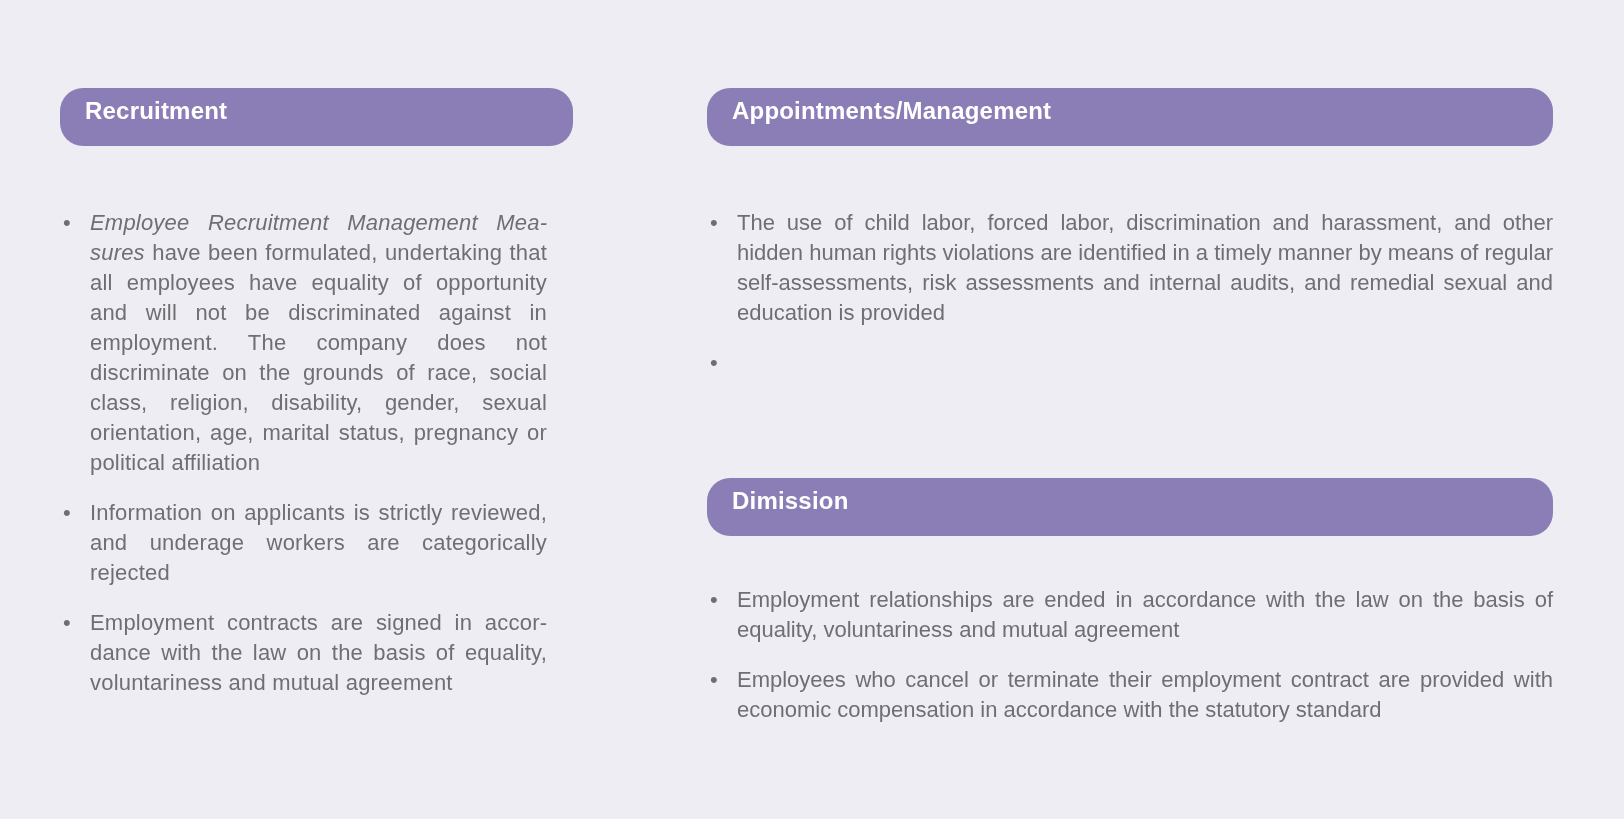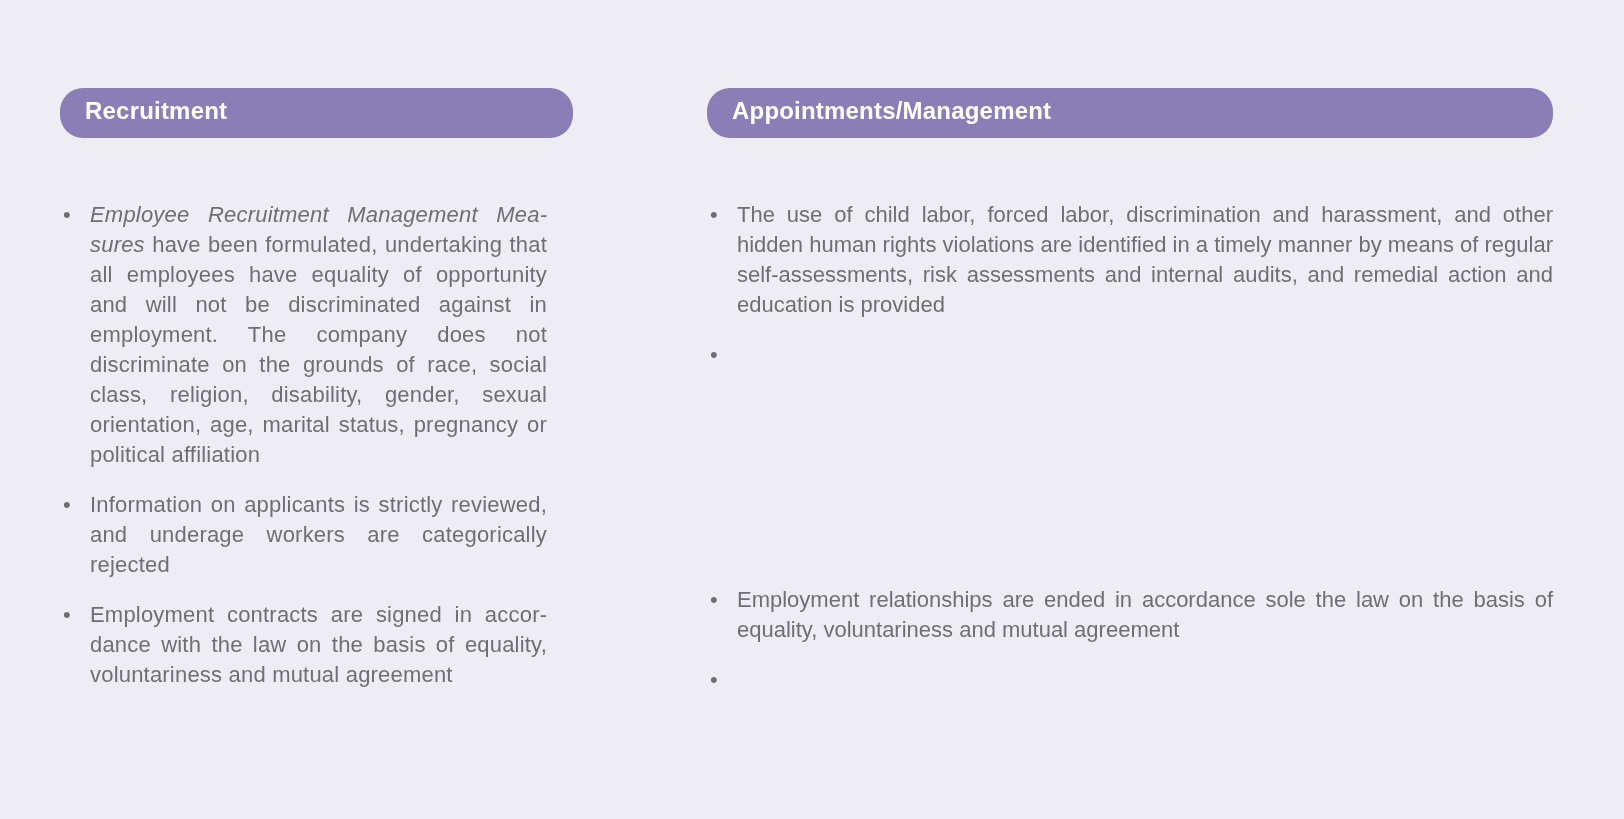--- a/index.html
+++ b/index.html
@@ -10,21 +10,21 @@
     background: #eeedf3;
     font-family: "Liberation Sans", sans-serif;
     position: relative;
     overflow: hidden;
   }
   .col { position: absolute; top: 88px; }
   .col-left  { left: 60px;  width: 513px; }
   .col-right { left: 707px; width: 846px; }
 
   .pill {
-    height: 50px;
+    height: 58px;
     line-height: 45px;
     border-radius: 23px;
     background: #8b7eb7;
     color: #ffffff;
     font-size: 24px;
     font-weight: 700;
     padding: 0 25px;
     width: 100%;
     letter-spacing: 0.2px;
   }
@@ -81,32 +81,34 @@
       </li>
     </ul>
   </section>
 
   <section class="col col-right">
     <div class="pill">Appointments/Management</div>
 
     <ul class="bullets">
       <li>
         <span class="dot">•</span>
-        <span>The use of child labor, forced labor, discrimination and harassment, and other hidden human rights violations are identified in a timely manner by means of regular self-assessments, risk assessments and internal audits, and remedial action and education is provided</span>
+        <span>The use of child labor, forced labor, discrimination and harassment, and other hidden human rights violations are identified in a timely manner by means of regular self-assessments, risk assessments and internal audits, and remedial sexual and education is provided</span>
       </li>
       <li>
         <span class="dot">•</span>
       </li>
     </ul>
 
+    <div class="pill pill-dimission">Dimission</div>
 
     <ul class="bullets bullets-dimission">
       <li>
         <span class="dot">•</span>
-        <span>Employment relationships are ended in accordance sole the law on the basis of equality, voluntariness and mutual agreement</span>
+        <span>Employment relationships are ended in accordance with the law on the basis of equality, voluntariness and mutual agreement</span>
       </li>
       <li>
         <span class="dot">•</span>
+        <span>Employees who cancel or terminate their employment contract are provided with economic compensation in accordance with the statutory standard</span>
       </li>
     </ul>
   </section>
 
 </main>
 
 </body></html>

